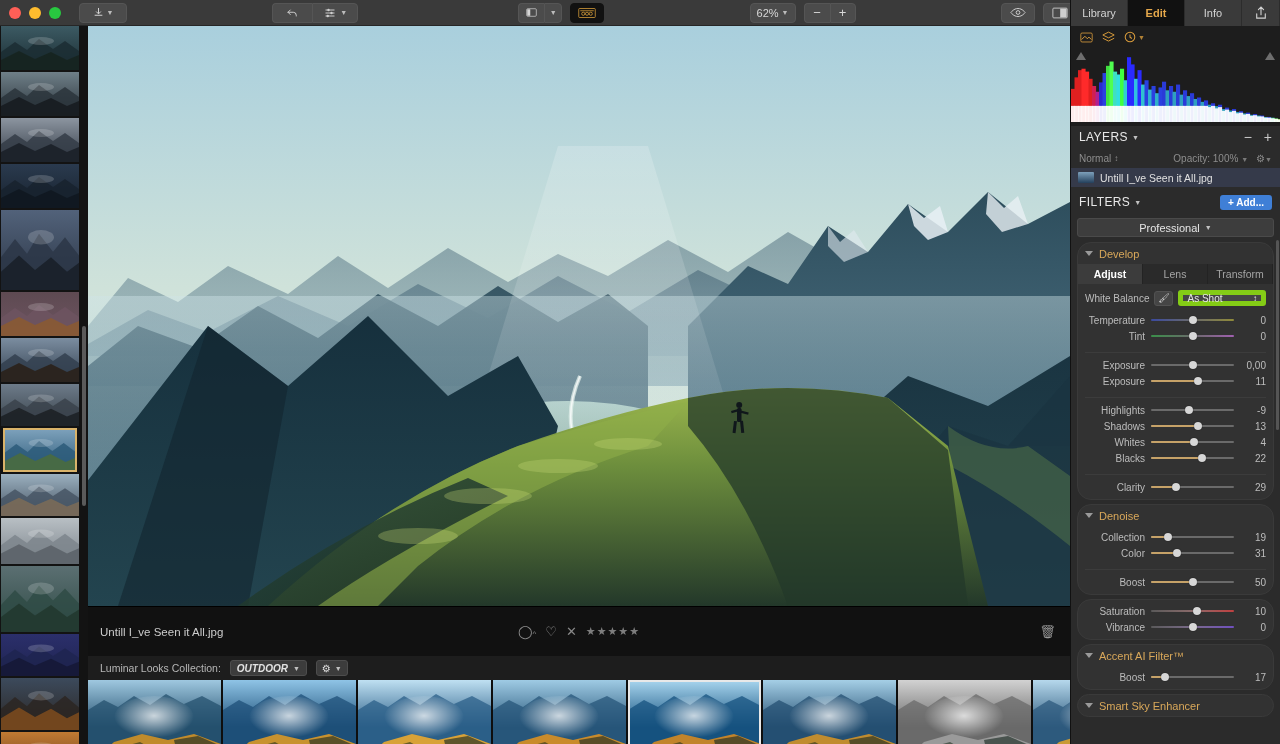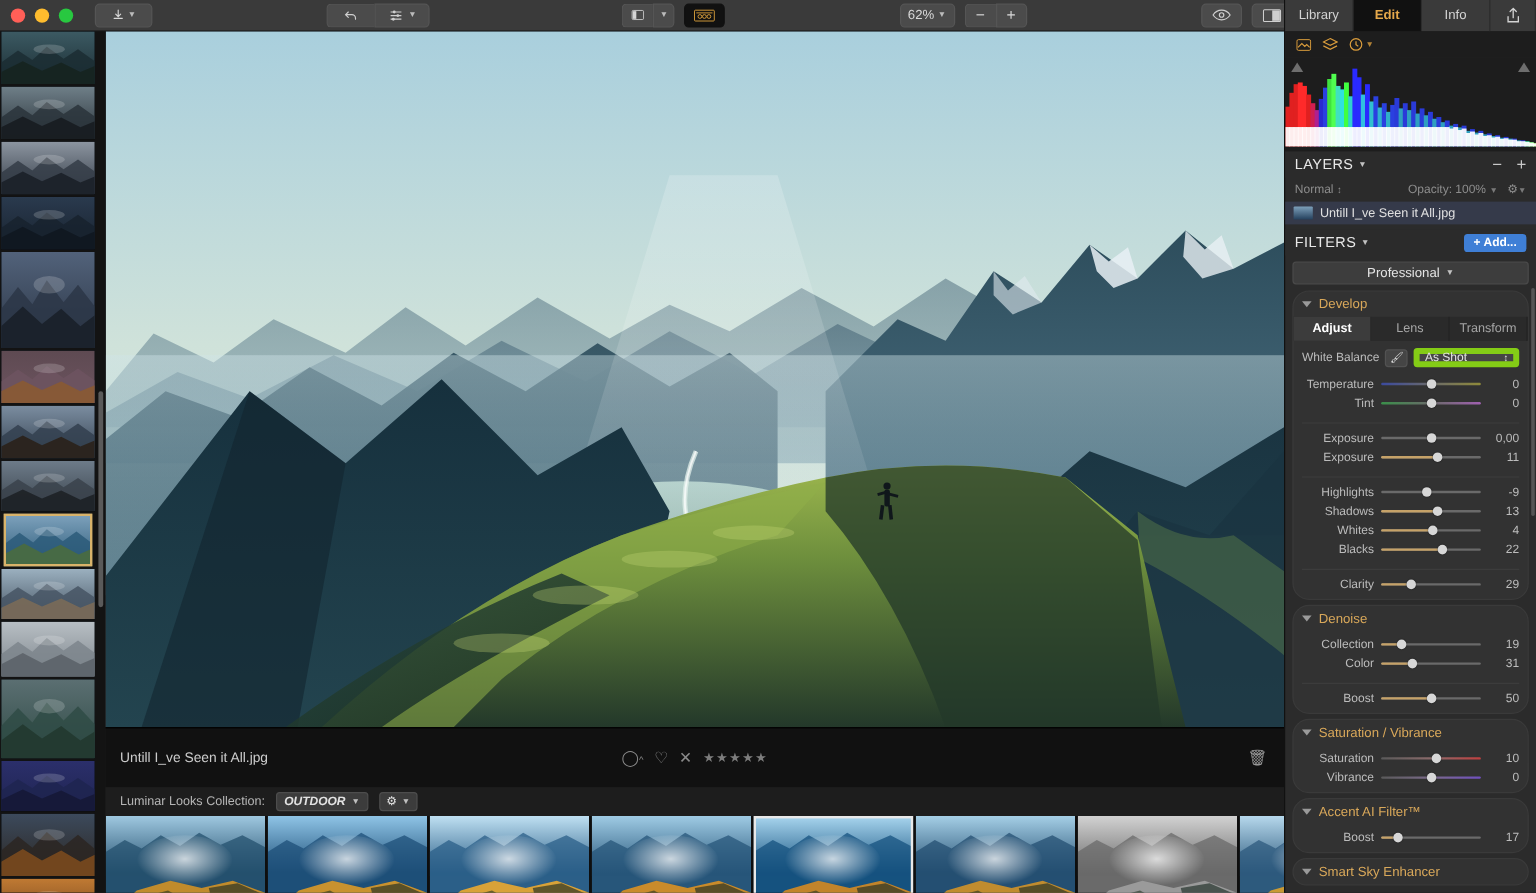--- a/index.html
+++ b/index.html
@@ -1074,24 +1074,20 @@
             <span class="strack">
               <div class="sline"></div>
               <div class="sfill" style="width:50%"></div>
               <div class="sknob" style="left:50%"></div>
             </span>
             <span class="sval">50</span>
           </div>
           <div style="height:4px"></div>
         </div>
         <div class="filterblock">
-          <div class="fb-head">
-            <span class="tri"></span>
-            <span>Saturation / Vibrance</span>
-          </div>
           <div style="height:3px"></div>
           <div class="srow">
             <span class="slabel">Saturation</span>
             <span class="strack">
               <div class="sline" style="background:linear-gradient(90deg,#5a5a5a,#8a6a6a,#c04040)"></div>
               <div class="sknob" style="left:55%"></div>
             </span>
             <span class="sval">10</span>
           </div>
           <div class="srow">

